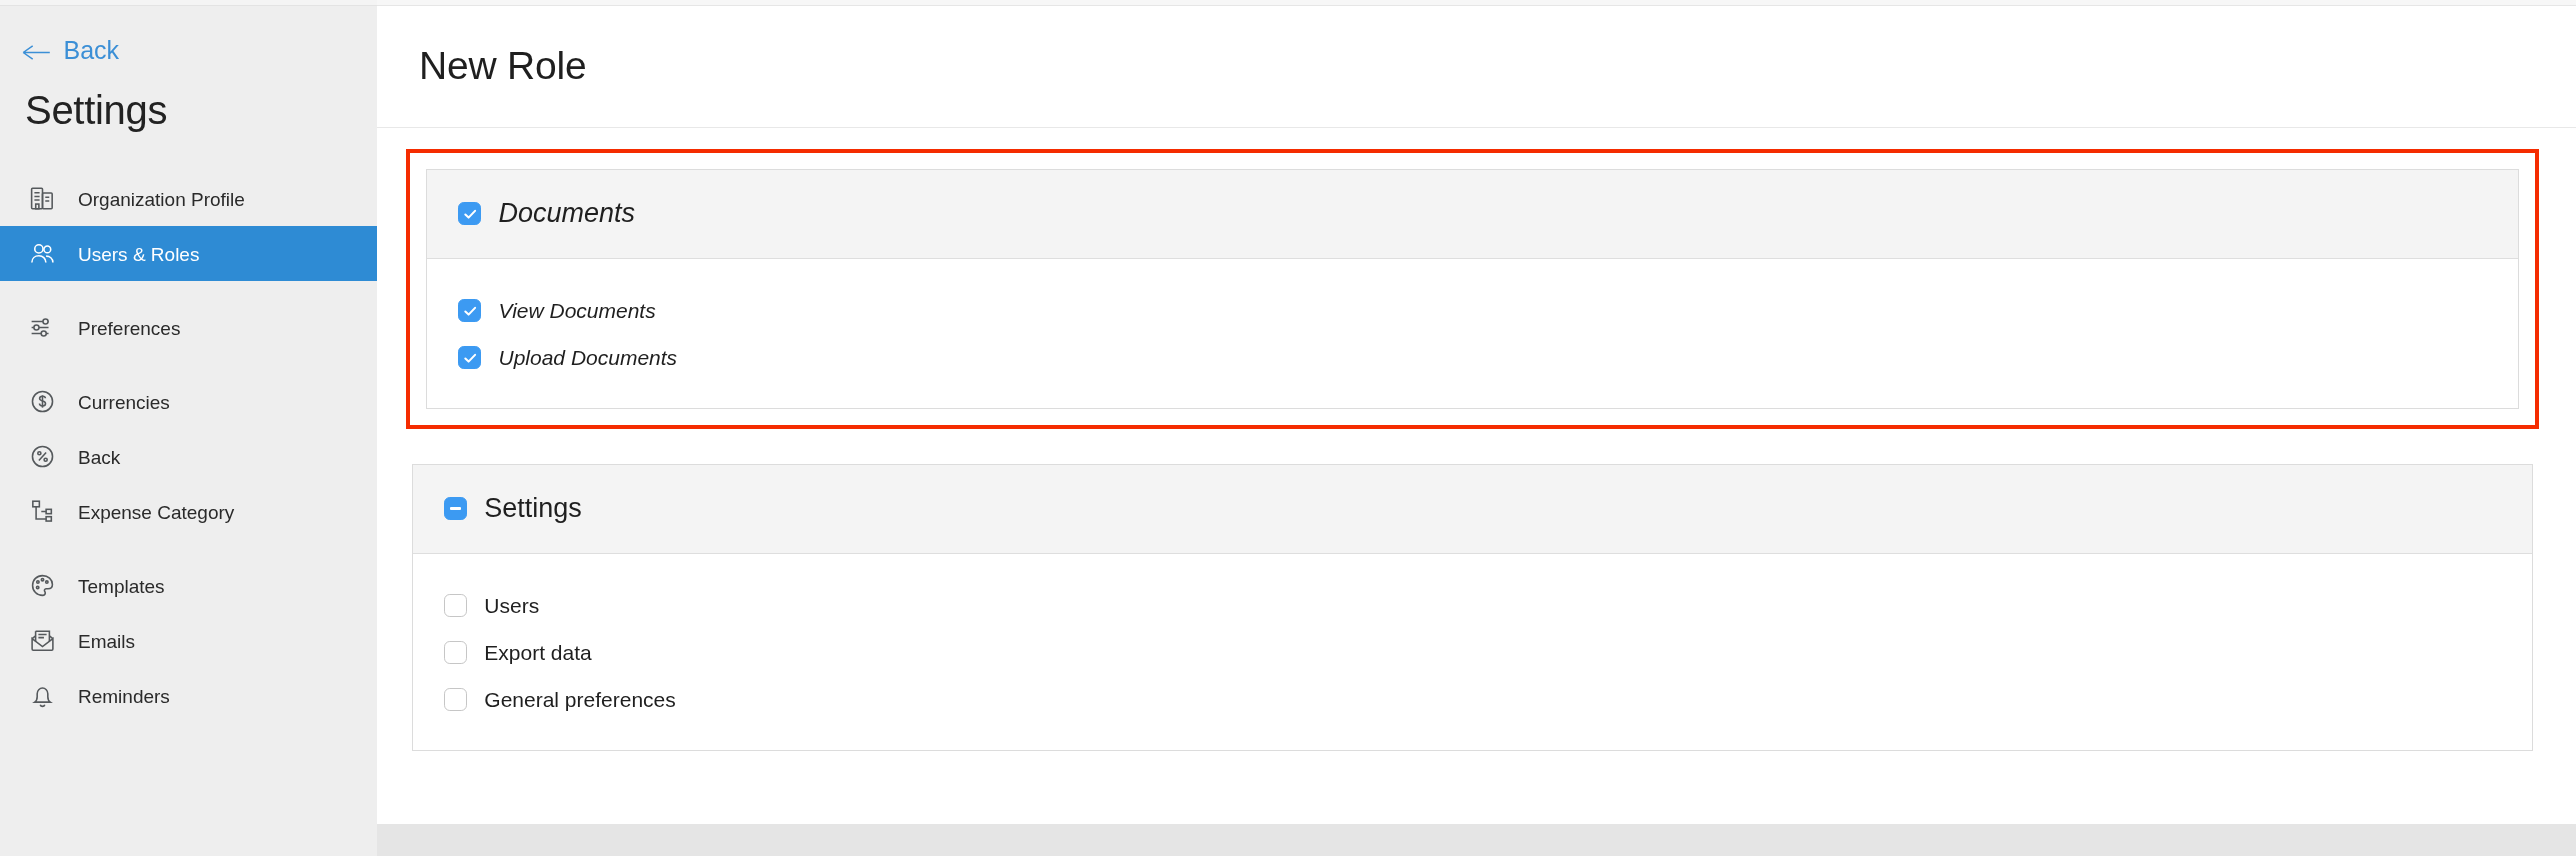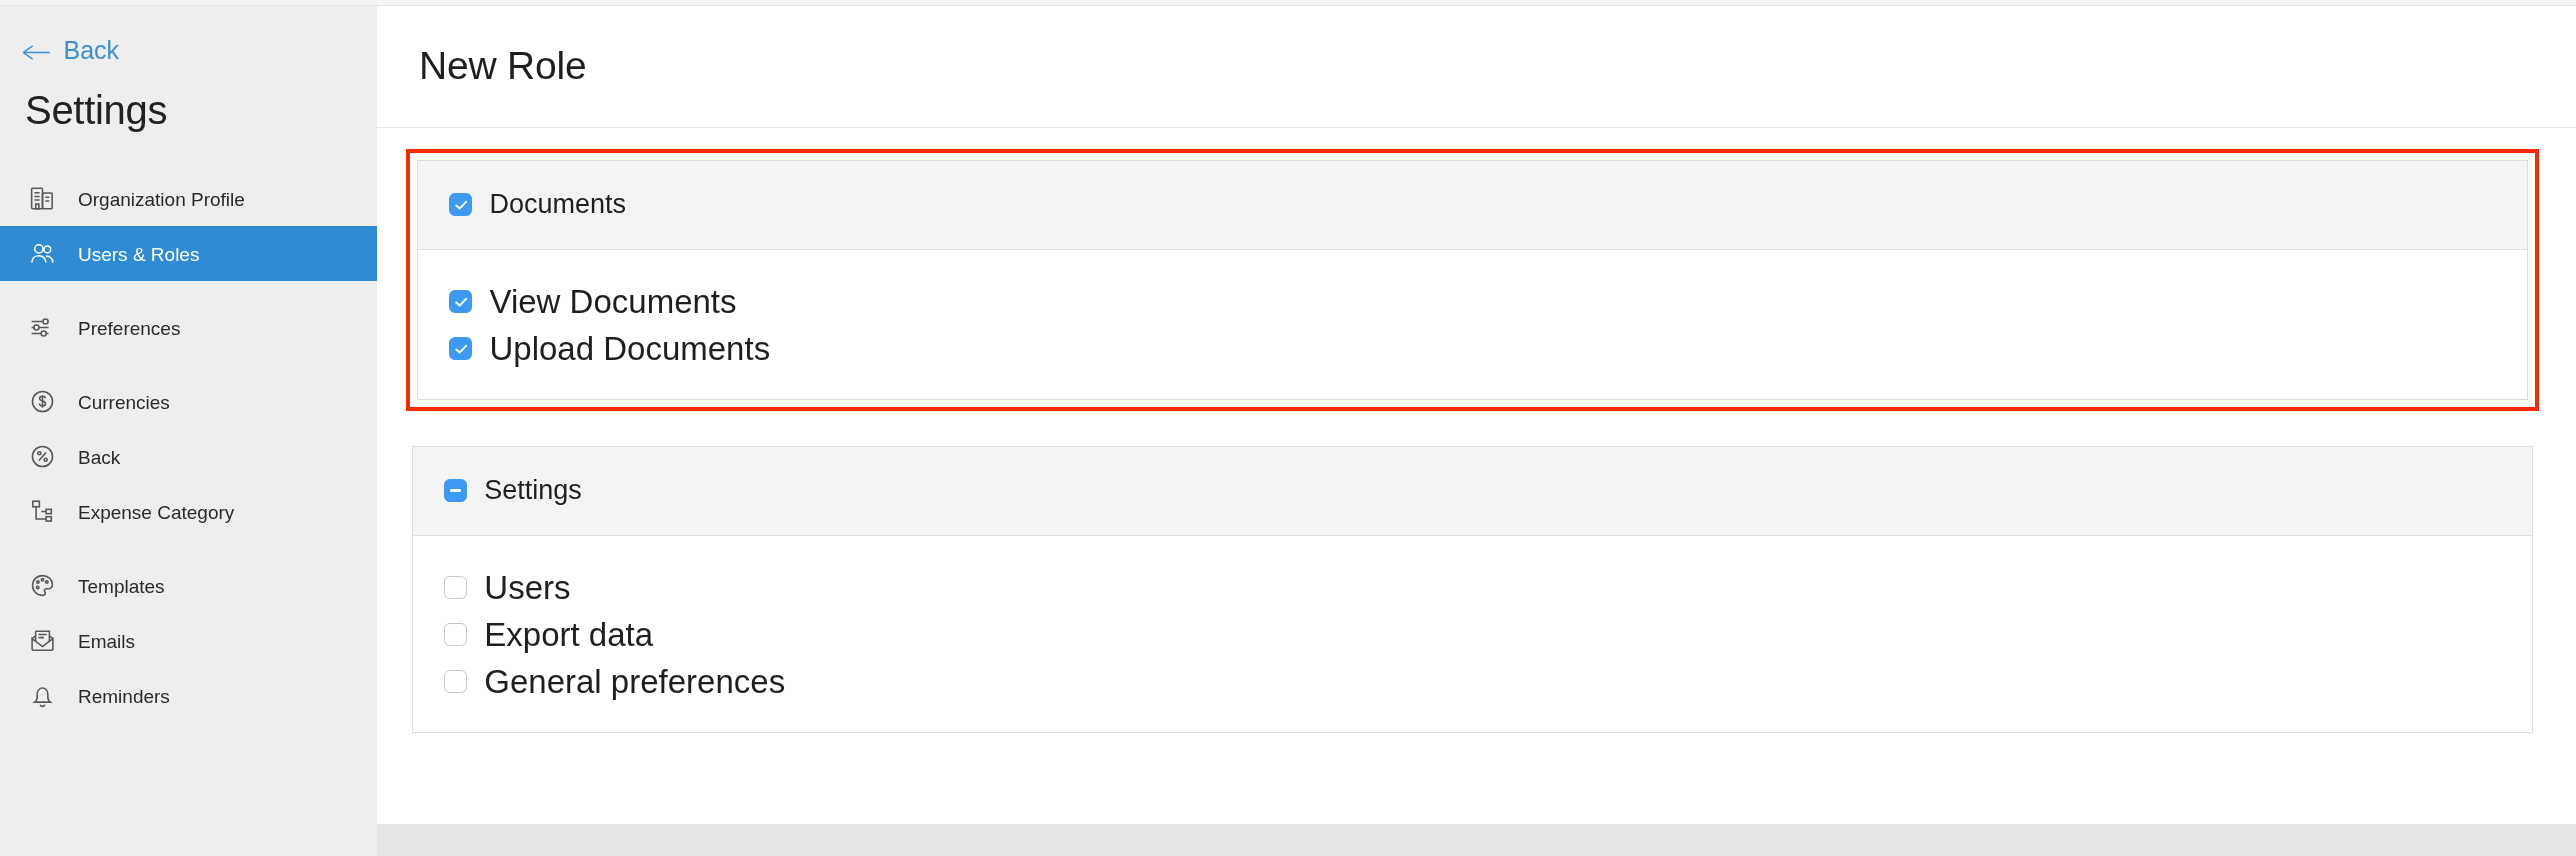--- a/index.html
+++ b/index.html
@@ -122,24 +122,25 @@
   }
   .content {
     padding: 21px 43px 0 35px;
     box-sizing: border-box;
   }
 
   
   .card-wrap { position: relative; }
   .card-wrap.highlight {
     border: 4.8px solid #f52c00;
-    padding: 7px;
+    padding: 16px;
     margin-left: -5.8px;
     margin-right: -5.8px;
     margin-bottom: 35px;
+    font-style: italic;
   }
   .card-wrap.plain {
     margin-bottom: 0;
   }
   .perm-card {
     border: 1px solid #dcdcdc;
     background: #ffffff;
     box-sizing: border-box;
   }
   .perm-header {
@@ -193,21 +194,21 @@
     height: 14.4px;
   }
   .cb .dash {
     width: 11.5px;
     height: 2.9px;
     background: #ffffff;
     border-radius: 1px;
   }
   .perm-label {
     margin-left: 17.3px;
-    font-size: 33px;
+    font-size: 21px;
     color: #1f1f1f;
     line-height: 1;
     white-space: nowrap;
   }
   .perm-header .perm-label {
     font-size: 27px;
   }
 </style>
 </head>
 <body>

